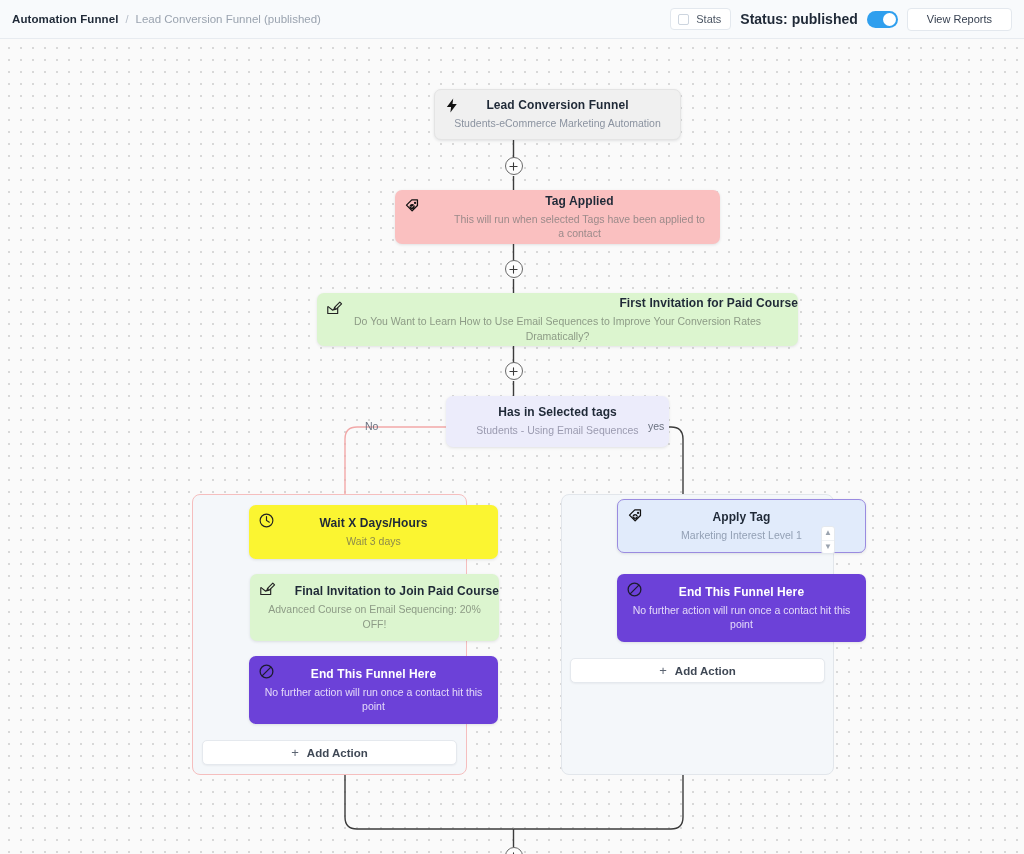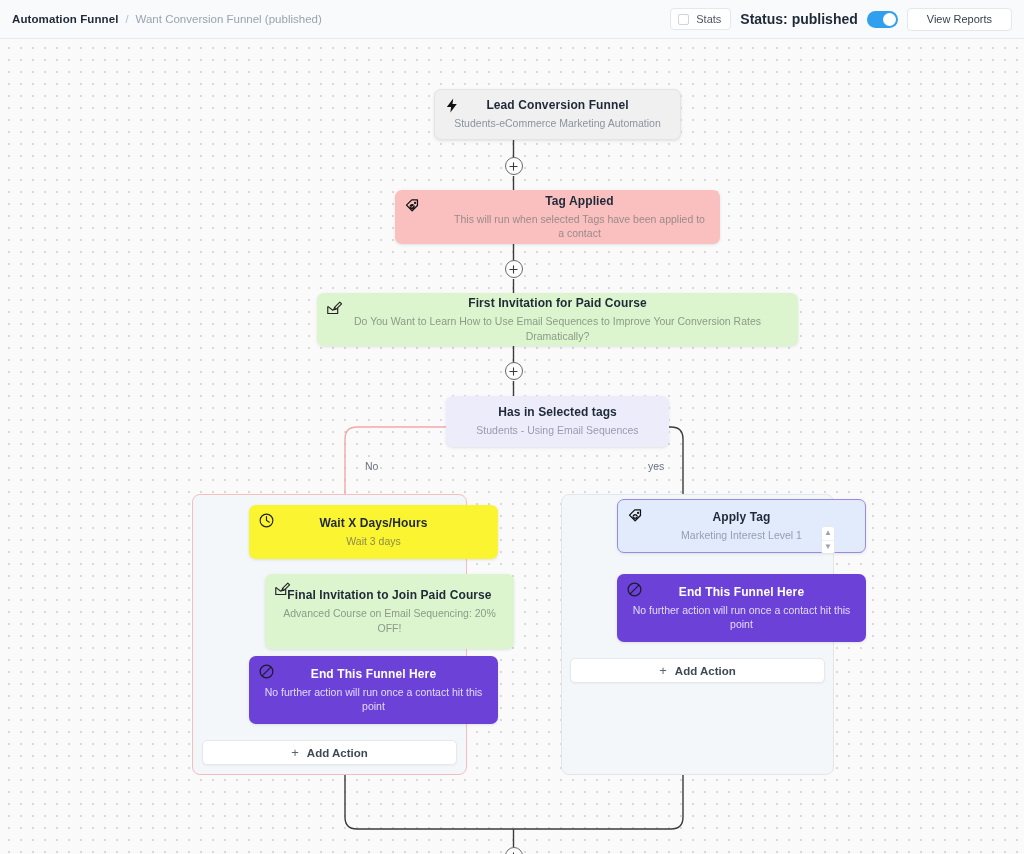--- a/index.html
+++ b/index.html
@@ -110,21 +110,21 @@
     width: 17px; height: 17px;
     line-height: 0;
   }
   .node .ntitle { font-size: 12px; font-weight: bold; color: #1f2937; letter-spacing: .1px; }
   .node .nsub { font-size: 10.5px; color: #8b93a0; margin-top: 4px; line-height: 1.35; padding: 0 14px; }
 
   
   .n-start { background: #f0f0f0; border: 1px solid #e4e4e4; }
   .n-trigger { background: #fac0c0; padding-left: 44px; }
   .n-trigger .nsub { color: #9b8a8a; }
-  .n-email { background: #dcf5cf; }
+  .n-email { background: #dcf5cf; align-items: flex-end; }
   .n-email .nsub { color: #8d9b86; }
   .n-cond { background: #ececfb; }
   .n-cond .nsub { color: #9b9bb0; }
   .n-wait { background: #fbf531; }
   .n-wait .nsub { color: #8e8b4a; }
   .n-tag { background: #e1ebfb; border: 1px solid #9a8be0; }
   .n-tag .nsub { color: #93a0b5; }
   .n-end { background: #6c41d8; }
   .n-end .ntitle { color: #ffffff; }
   .n-end .nsub { color: #e3d9f9; }
@@ -182,31 +182,30 @@
     line-height: 1;
   }
   .stepper div + div { border-top: 1px solid #eef1f4; }
 
   .edgelabel {
     position: absolute;
     font-size: 10.5px;
     color: #6b7280;
     background: transparent;
     padding: 0 3px;
-    margin-top: 40px;
   }
 </style>
 </head>
 <body>
 
 <div class="topbar">
   <div class="breadcrumb">
     <span class="bc-root">Automation Funnel</span>
     <span class="bc-sep">/</span>
-    <span class="bc-current">Want Conversion Funnel (published)</span>
+    <span class="bc-current">Lead Conversion Funnel (published)</span>
   </div>
 
   <div class="topright">
     <div class="stats-btn">
       <span class="stats-box"></span>
       <span>Stats</span>
     </div>
     <span class="status-label">Status: published</span>
     <div class="toggle"></div>
     <div class="reports-btn">View Reports</div>
@@ -306,21 +305,21 @@
     <span class="nicon">
       <svg width="17" height="17" viewBox="0 0 24 24">
         <circle cx="12" cy="12" r="9" fill="none" stroke="#222" stroke-width="1.6"></circle>
         <path d="M12 6.5 V12 L16 14.5" fill="none" stroke="#222" stroke-width="1.6" stroke-linecap="round"></path>
       </svg>
     </span>
     <div class="ntitle">Wait X Days/Hours</div>
     <div class="nsub">Wait 3 days</div>
   </div>
 
-  <div class="node n-email" style="left:221px; top:535px; width:249px; height:75px;">
+  <div class="node n-email" style="left:206px; top:535px; width:249px; height:67px;">
     <span class="nicon">
       <svg width="17" height="17" viewBox="0 0 24 24">
         <path d="M2.5 9 v10 h14 V11" fill="none" stroke="#222" stroke-width="1.6" stroke-linejoin="round"></path>
         <path d="M2.5 9 L9.5 14.5 L14 11" fill="none" stroke="#222" stroke-width="1.5" stroke-linejoin="round"></path>
         <path d="M12 10.5 L19.5 3 L22 5.5 L14.5 13 L11.3 13.7 z" fill="none" stroke="#222" stroke-width="1.6" stroke-linejoin="round"></path>
       </svg>
     </span>
     <div class="ntitle">Final Invitation to Join Paid Course</div>
     <div class="nsub">Advanced Course on Email Sequencing: 20% OFF!</div>
   </div>

